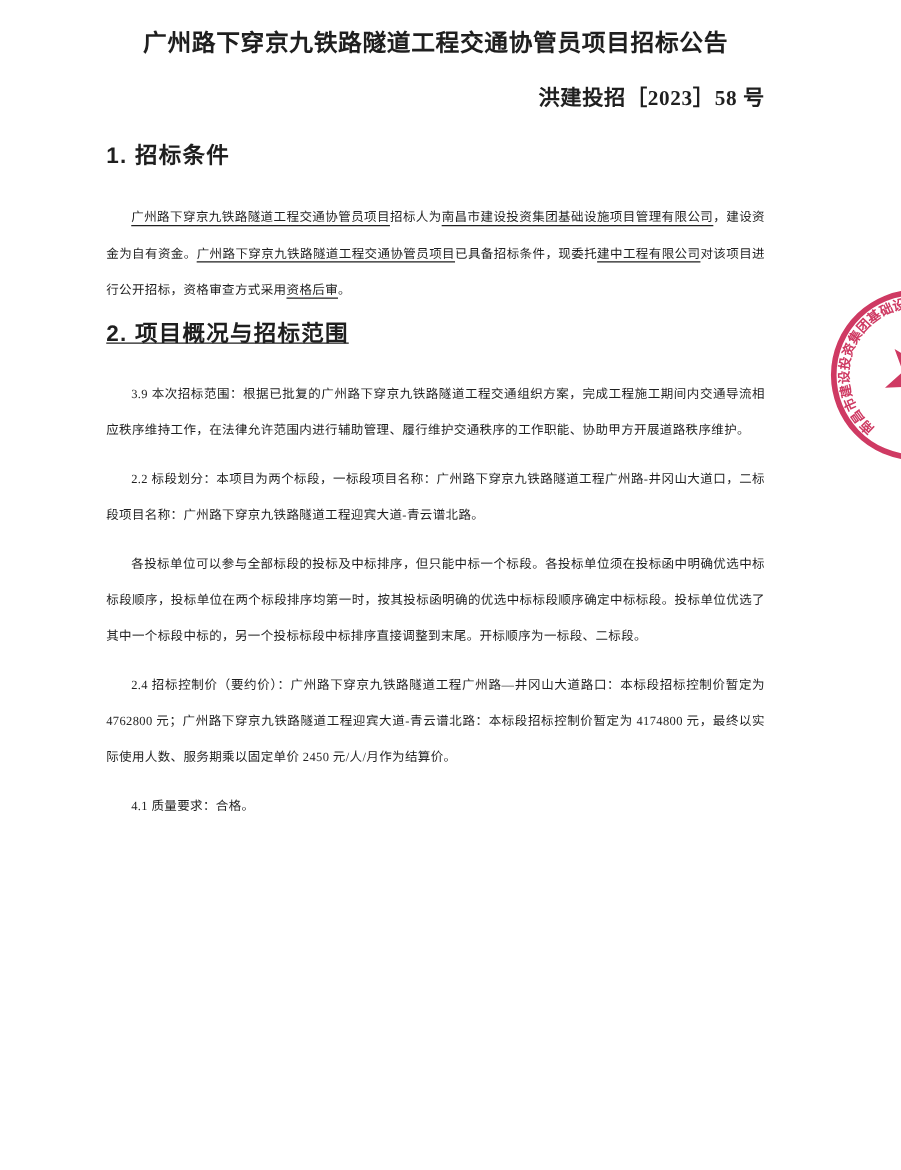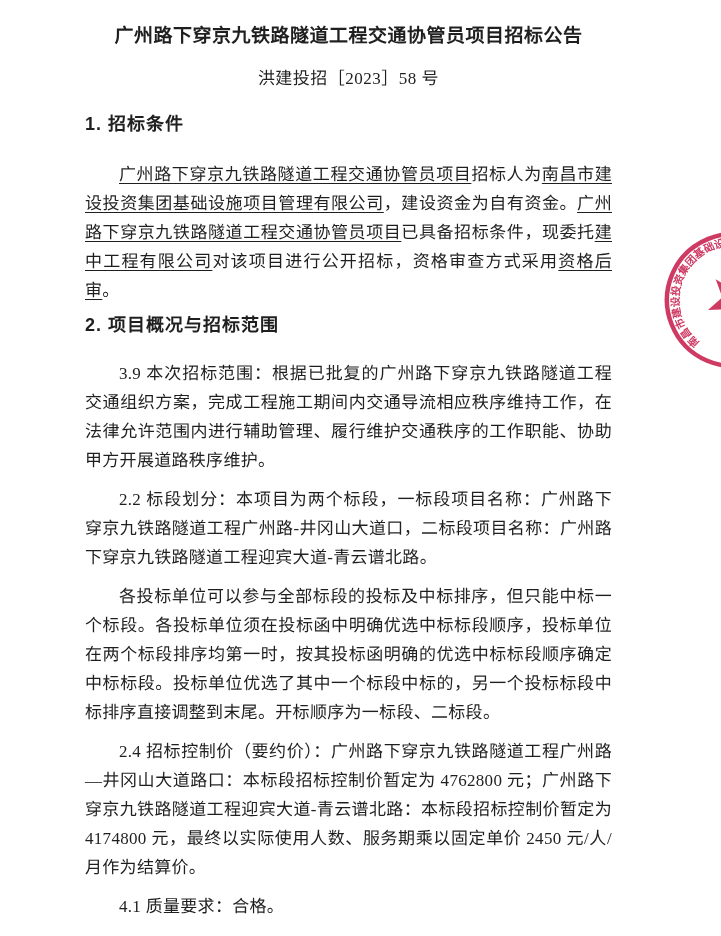--- a/index.html
+++ b/index.html
@@ -18,39 +18,39 @@
     margin:0 0 16px 0;
     font-family:"Liberation Sans","DejaVu Sans",sans-serif;
     font-weight:bold;
     font-size:19px;
     line-height:28px;
     text-align:center;
     letter-spacing:0.5px;
   }
   .doc-number{
     margin:0 0 22px 0;
-    font-weight:normal;
+    font-weight:bold;
     font-size:17px;
     line-height:26px;
-    text-align:center;
+    text-align:right;
     letter-spacing:0.5px;
     font-family:"Liberation Serif","DejaVu Serif",serif;
   }
   .sec-heading{
     margin:0 0 26px 0;
     font-family:"Liberation Sans","DejaVu Sans",sans-serif;
     font-weight:bold;
     font-size:18px;
     line-height:20px;
     letter-spacing:1px;
   }
-  .sec-heading.h2{margin:0 0 24px 0;}
+  .sec-heading.h2{margin:0 0 24px 0;text-decoration:underline;}
   p.body{
     margin:0 0 10px 0;
-    font-size:17px;
+    font-size:10px;
     letter-spacing:0.3px;
     line-height:29px;
     text-align:justify;
     text-indent:2em;
   }
   p.body.last{margin-bottom:0;}
   .u{text-decoration:underline;text-underline-offset:3px;text-decoration-thickness:1px;}
   .seal{
     position:absolute;
     left:648px;

